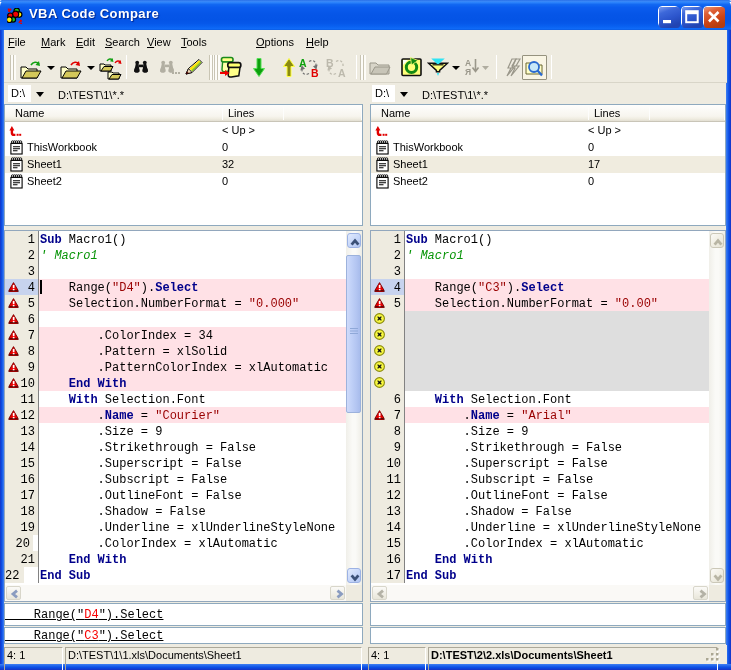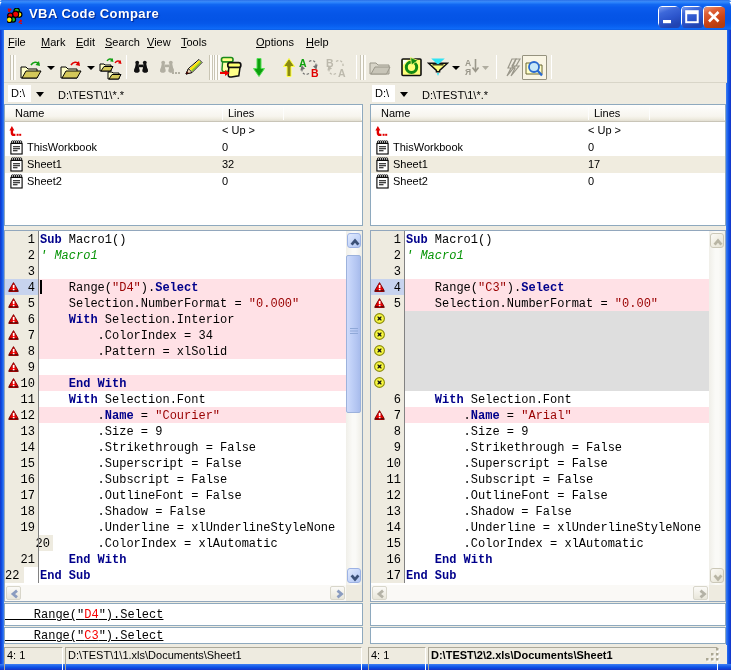--- a/index.html
+++ b/index.html
@@ -400,21 +400,20 @@
       <rect x="4.8" y="7" width="1.7" height="1.3" fill="#fff"></rect>
     </svg>
     <div class="crow code pink" style="left:34px;top:64px;width:307px;padding-left:1px;">    Selection.NumberFormat = <span class="s">"0.000"</span></div>
     <div class="crow gut" style="left:0;top:80px;width:33px;padding-right:3px;">6</div>
     <svg class="abs" style="left:3px;top:83px;" width="11" height="10" viewBox="0 0 11 10">
       <path d="M5.5 0.6 L10.2 8.6 L0.8 8.6 Z" fill="#e80000" stroke="#7a0000" stroke-width="0.9"></path>
       <path d="M1.6 8.7 L9.4 8.7 L10.6 10.3 L0.4 10.3 Z" fill="#c00000" stroke="#3a0000" stroke-width="0.7"></path>
       <rect x="4.8" y="2.9" width="1.7" height="3.3" fill="#fff"></rect>
       <rect x="4.8" y="7" width="1.7" height="1.3" fill="#fff"></rect>
     </svg>
-    <div class="crow code pink" style="left:34px;top:80px;width:307px;padding-left:1px;">    <span class="k">With</span> Selection.Interior</div>
     <div class="crow gut" style="left:0;top:96px;width:33px;padding-right:3px;">7</div>
     <svg class="abs" style="left:3px;top:99px;" width="11" height="10" viewBox="0 0 11 10">
       <path d="M5.5 0.6 L10.2 8.6 L0.8 8.6 Z" fill="#e80000" stroke="#7a0000" stroke-width="0.9"></path>
       <path d="M1.6 8.7 L9.4 8.7 L10.6 10.3 L0.4 10.3 Z" fill="#c00000" stroke="#3a0000" stroke-width="0.7"></path>
       <rect x="4.8" y="2.9" width="1.7" height="3.3" fill="#fff"></rect>
       <rect x="4.8" y="7" width="1.7" height="1.3" fill="#fff"></rect>
     </svg>
     <div class="crow code pink" style="left:34px;top:96px;width:307px;padding-left:1px;">        .ColorIndex = 34</div>
     <div class="crow gut" style="left:0;top:112px;width:33px;padding-right:3px;">8</div>
     <svg class="abs" style="left:3px;top:115px;" width="11" height="10" viewBox="0 0 11 10">
@@ -424,20 +423,21 @@
       <rect x="4.8" y="7" width="1.7" height="1.3" fill="#fff"></rect>
     </svg>
     <div class="crow code pink" style="left:34px;top:112px;width:307px;padding-left:1px;">        .Pattern = xlSolid</div>
     <div class="crow gut" style="left:0;top:128px;width:33px;padding-right:3px;">9</div>
     <svg class="abs" style="left:3px;top:131px;" width="11" height="10" viewBox="0 0 11 10">
       <path d="M5.5 0.6 L10.2 8.6 L0.8 8.6 Z" fill="#e80000" stroke="#7a0000" stroke-width="0.9"></path>
       <path d="M1.6 8.7 L9.4 8.7 L10.6 10.3 L0.4 10.3 Z" fill="#c00000" stroke="#3a0000" stroke-width="0.7"></path>
       <rect x="4.8" y="2.9" width="1.7" height="3.3" fill="#fff"></rect>
       <rect x="4.8" y="7" width="1.7" height="1.3" fill="#fff"></rect>
     </svg>
+    <div class="crow code pink" style="left:34px;top:128px;width:307px;padding-left:1px;">        .PatternColorIndex = xlAutomatic</div>
     <div class="crow gut" style="left:0;top:144px;width:33px;padding-right:3px;">10</div>
     <svg class="abs" style="left:3px;top:147px;" width="11" height="10" viewBox="0 0 11 10">
       <path d="M5.5 0.6 L10.2 8.6 L0.8 8.6 Z" fill="#e80000" stroke="#7a0000" stroke-width="0.9"></path>
       <path d="M1.6 8.7 L9.4 8.7 L10.6 10.3 L0.4 10.3 Z" fill="#c00000" stroke="#3a0000" stroke-width="0.7"></path>
       <rect x="4.8" y="2.9" width="1.7" height="3.3" fill="#fff"></rect>
       <rect x="4.8" y="7" width="1.7" height="1.3" fill="#fff"></rect>
     </svg>
     <div class="crow code pink" style="left:34px;top:144px;width:307px;padding-left:1px;">    <span class="k">End With</span></div>
     <div class="crow gut" style="left:0;top:160px;width:33px;padding-right:3px;">11</div>
     <div class="crow code" style="left:34px;top:160px;width:307px;padding-left:1px;">    <span class="k">With</span> Selection.Font</div>
@@ -456,21 +456,21 @@
     <div class="crow gut" style="left:0;top:224px;width:33px;padding-right:3px;">15</div>
     <div class="crow code" style="left:34px;top:224px;width:307px;padding-left:1px;">        .Superscript = False</div>
     <div class="crow gut" style="left:0;top:240px;width:33px;padding-right:3px;">16</div>
     <div class="crow code" style="left:34px;top:240px;width:307px;padding-left:1px;">        .Subscript = False</div>
     <div class="crow gut" style="left:0;top:256px;width:33px;padding-right:3px;">17</div>
     <div class="crow code" style="left:34px;top:256px;width:307px;padding-left:1px;">        .OutlineFont = False</div>
     <div class="crow gut" style="left:0;top:272px;width:33px;padding-right:3px;">18</div>
     <div class="crow code" style="left:34px;top:272px;width:307px;padding-left:1px;">        .Shadow = False</div>
     <div class="crow gut" style="left:0;top:288px;width:33px;padding-right:3px;">19</div>
     <div class="crow code" style="left:34px;top:288px;width:307px;padding-left:1px;">        .Underline = xlUnderlineStyleNone</div>
-    <div class="crow gut" style="left:0;top:304px;width:48px;padding-right:3px;">20</div>
+    <div class="crow gut" style="left:0;top:304px;width:28px;padding-right:3px;">20</div>
     <div class="crow code" style="left:34px;top:304px;width:307px;padding-left:1px;">        .ColorIndex = xlAutomatic</div>
     <div class="crow gut" style="left:0;top:320px;width:33px;padding-right:3px;">21</div>
     <div class="crow code" style="left:34px;top:320px;width:307px;padding-left:1px;">    <span class="k">End With</span></div>
     <div class="crow gut" style="left:0;top:336px;width:14px;padding-right:19px;">22</div>
     <div class="crow code" style="left:34px;top:336px;width:307px;padding-left:1px;"><span class="k">End Sub</span></div>
     <div class="gutline" style="left:33px;height:352px;"></div>
     <div class="abs sbtrackv" style="left:341px;top:0;width:16px;height:354px;"></div>
     <div class="abs sbbtn" style="left:342px;top:2px;width:14px;height:15px;">
       <svg class="abs" style="left:0;top:0;" width="14" height="14" viewBox="0 0 14 14">
         <path d="M3.6 10.6 L7 6.6 L10.4 10.6" stroke="#3b5178" stroke-width="2.8" fill="none"></path>

